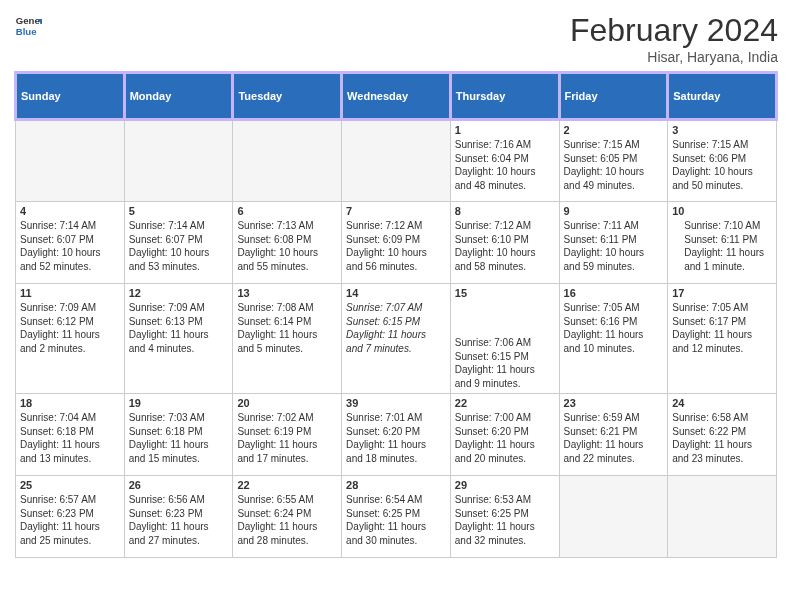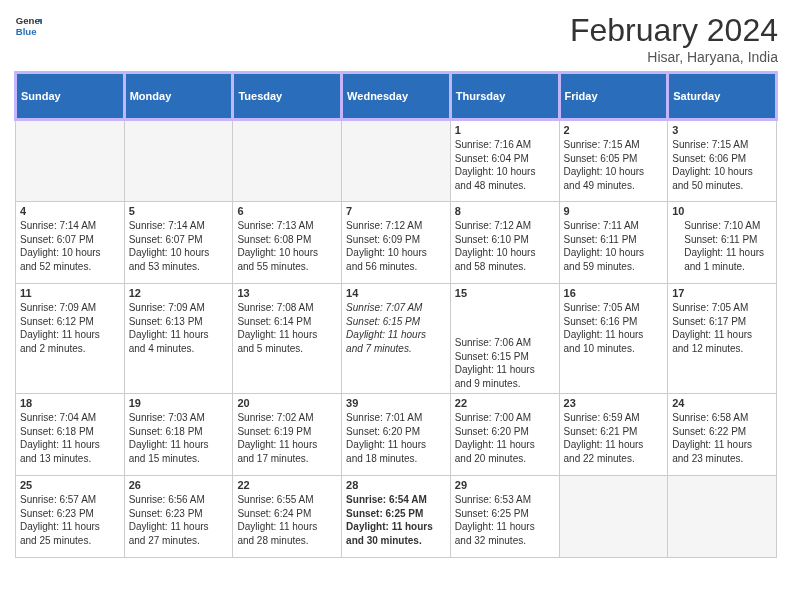--- a/index.html
+++ b/index.html
@@ -310,21 +310,21 @@
           </td>
           <td>
             <div class="day-num">22</div>
             <div class="day-info" style="white-space: pre-line;">Sunrise: 6:55 AM
 Sunset: 6:24 PM
 Daylight: 11 hours
 and 28 minutes.</div>
           </td>
           <td>
             <div class="day-num">28</div>
-            <div class="day-info" style="white-space: pre-line; font-weight: bold;">Sunrise: 6:54 AM
+            <div class="day-info" style="white-space: pre-line;">Sunrise: 6:54 AM
 Sunset: 6:25 PM
 Daylight: 11 hours
 and 30 minutes.</div>
           </td>
           <td>
             <div class="day-num">29</div>
             <div class="day-info" style="white-space: pre-line;">Sunrise: 6:53 AM
 Sunset: 6:25 PM
 Daylight: 11 hours
 and 32 minutes.</div>

